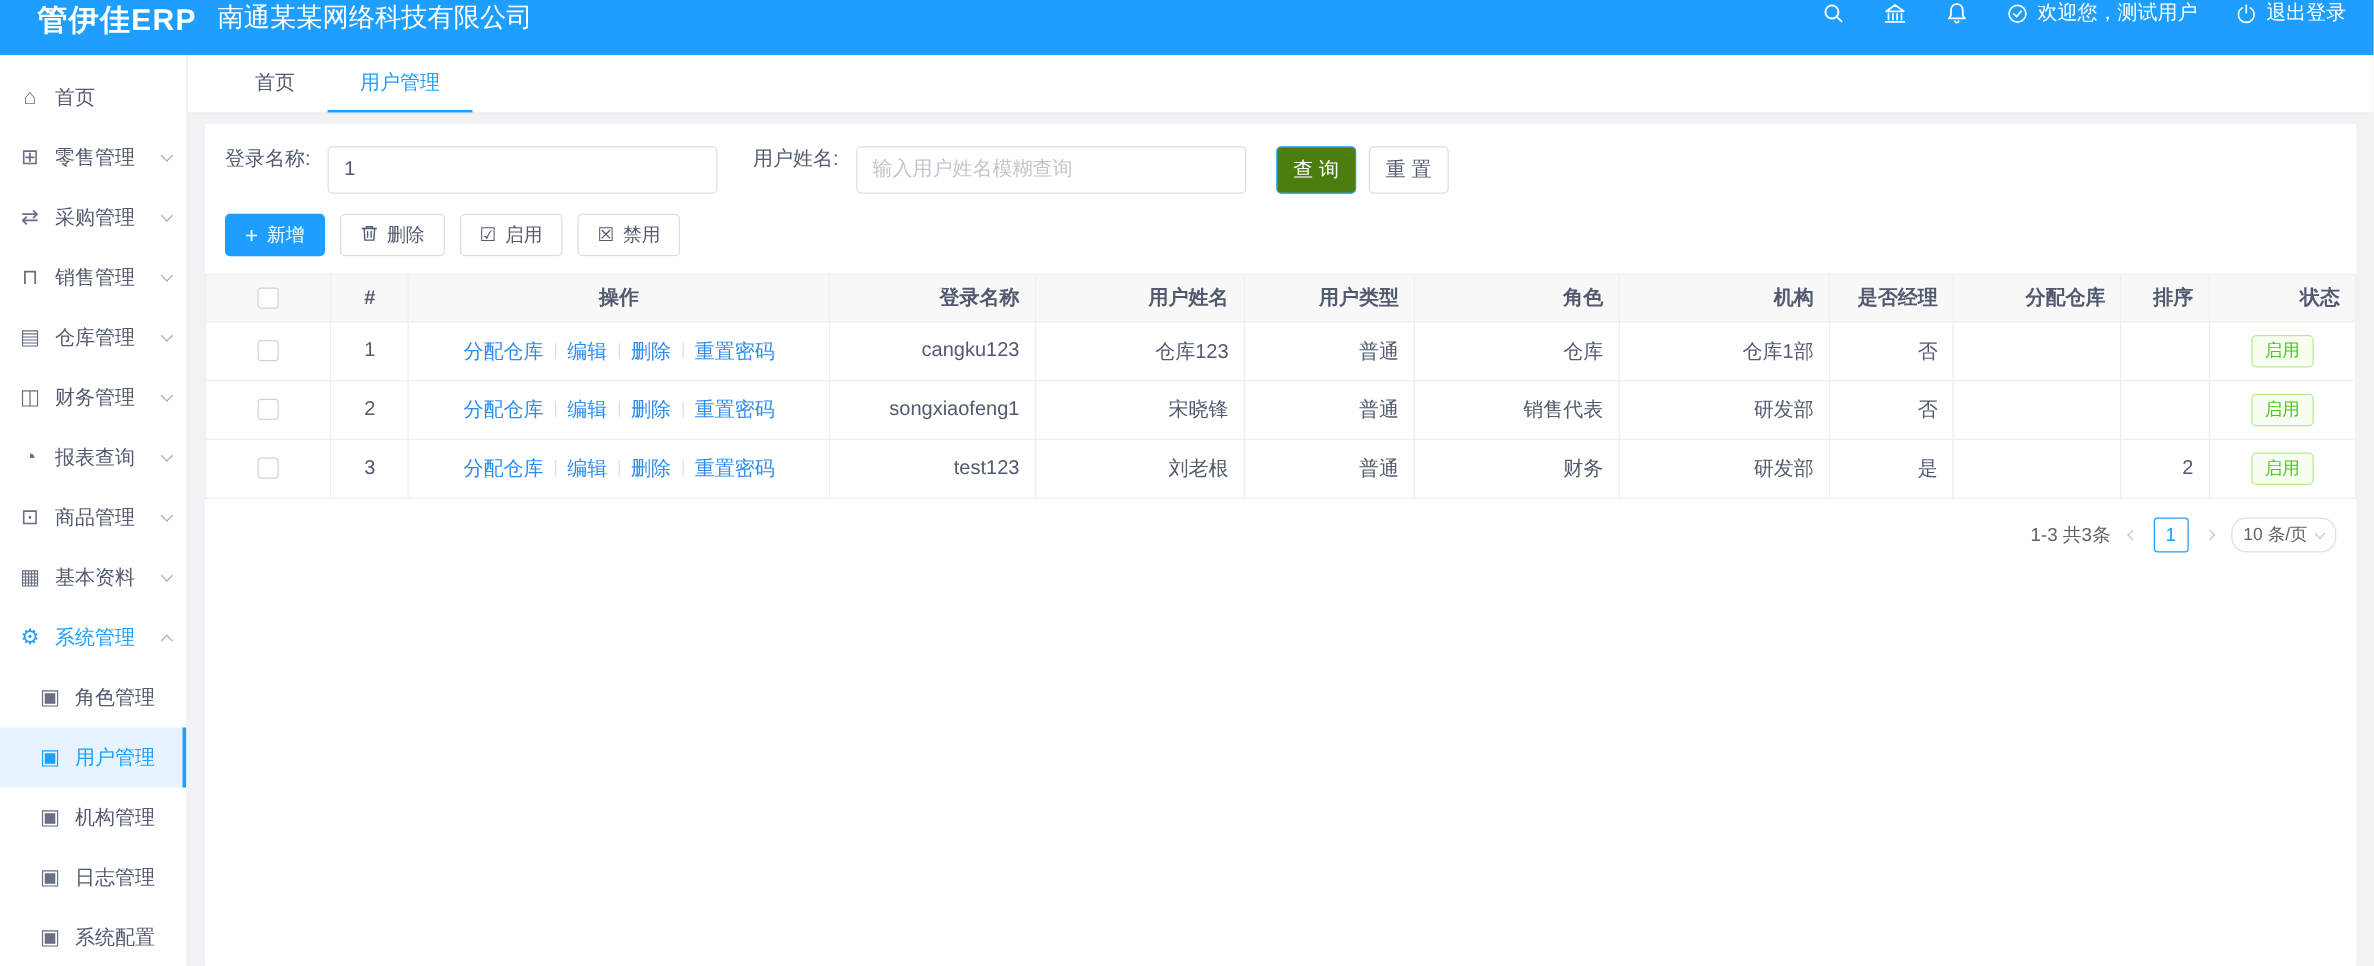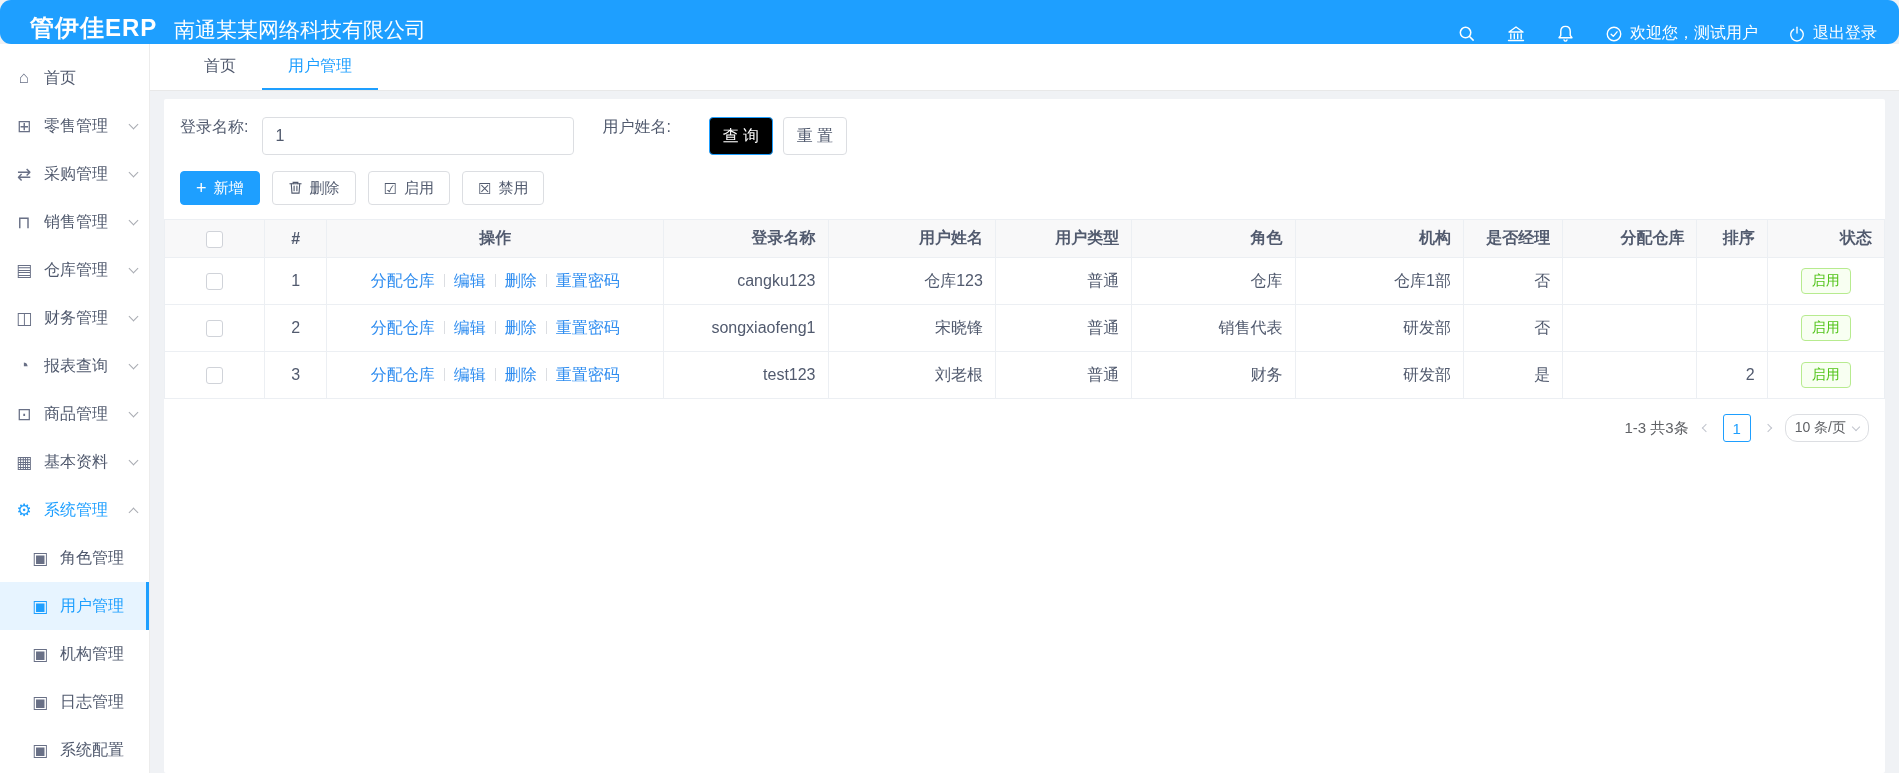--- a/index.html
+++ b/index.html
@@ -1,20 +1,20 @@
 <!DOCTYPE html>
 <html><head>
 <meta charset="utf-8">
 <style>
   * { margin:0; padding:0; box-sizing:border-box; }
   html,body { width:1899px; height:773px; overflow:hidden;
     font-family:"Liberation Sans","DejaVu Sans",sans-serif; background:#f0f2f5; }
 
   
-  .topbar { height:44px; background:#1e9fff; display:flex; align-items:flex-end; color:#fff;border-radius:11px; }
+  .topbar { height:44px; background:#1e9fff; display:flex; align-items:flex-start; color:#fff; }
   .logo { width:150px; min-width:150px; padding-left:30px; font-size:24px; font-weight:bold;
     letter-spacing:1px; white-space:nowrap; }
   .company { font-size:21px; margin-left:24px; white-space:nowrap; }
   .topbar-right { margin-left:auto; display:flex; align-items:center; gap:30px; padding-right:22px; font-size:16px; }
   .tb-icon { display:flex; align-items:center; cursor:pointer; }
   .welcome,.logout { display:flex; align-items:center; gap:7px; cursor:pointer; white-space:nowrap; }
 
   
   .main { display:flex; height:729px; }
   .sidebar { width:150px; min-width:150px; background:#fff; border-right:1px solid #ececec;
@@ -49,21 +49,21 @@
   
   .card { margin:8px 14px 0; background:#fff; flex:1; padding-top:18px; border-radius:2px; overflow:hidden; }
 
   .search-row { display:flex; align-items:flex-start; padding:0 16px; }
   .f-label { font-size:16px; color:#515a6e; margin-right:14px; white-space:nowrap; }
   .f-label.second { margin-left:28px; }
   .f-input { width:312px; height:38px; border:1px solid #dcdee2; border-radius:4px; padding:0 12px;
     font-size:16px; color:#515a6e; outline:none; }
   .f-input::placeholder { color:#c2c6cc; }
   .btn { height:38px; border-radius:4px; font-size:16px; cursor:pointer; }
-  .btn-query { margin-left:24px; width:64px; background:#000000; border:1px solid #1e9fff; color:#fff; }
+  .btn-query { margin-left:24px; width:64px; background:#4d7c0f; border:1px solid #1e9fff; color:#fff; }
   .btn-reset { margin-left:10px; width:64px; background:#fff; border:1px solid #dcdee2; color:#515a6e; }
 
   .toolbar { display:flex; gap:12px; padding:0 16px; margin-top:16px; }
   .t-btn { height:34px; display:inline-flex; align-items:center; gap:7px; padding:0 15px;
     border-radius:4px; font-size:15px; border:1px solid #dcdee2; background:#fff; color:#515a6e; cursor:pointer; }
   .t-btn.primary { background:#1e9fff; border-color:#1e9fff; color:#fff; }
   .t-glyph { font-size:15px; line-height:1; }
   .t-plus { font-size:18px; line-height:1; }
 
   
@@ -218,20 +218,21 @@
         <span>用户管理</span>
       </div>
     </div>
 
     <div class="card">
 
       <div class="search-row">
         <span class="f-label">登录名称:</span>
         <input class="f-input" type="text" value="1" style="">
         <span class="f-label second">用户姓名:</span>
+        <input class="f-input" type="text" placeholder="输入用户姓名模糊查询" style="">
         <button class="btn btn-query">查 询</button>
         <button class="btn btn-reset">重 置</button>
       </div>
 
       <div class="toolbar">
         <button class="t-btn primary">
           <span class="t-plus">+</span>
           <span>新增</span>
         </button>
         <button class="t-btn">

